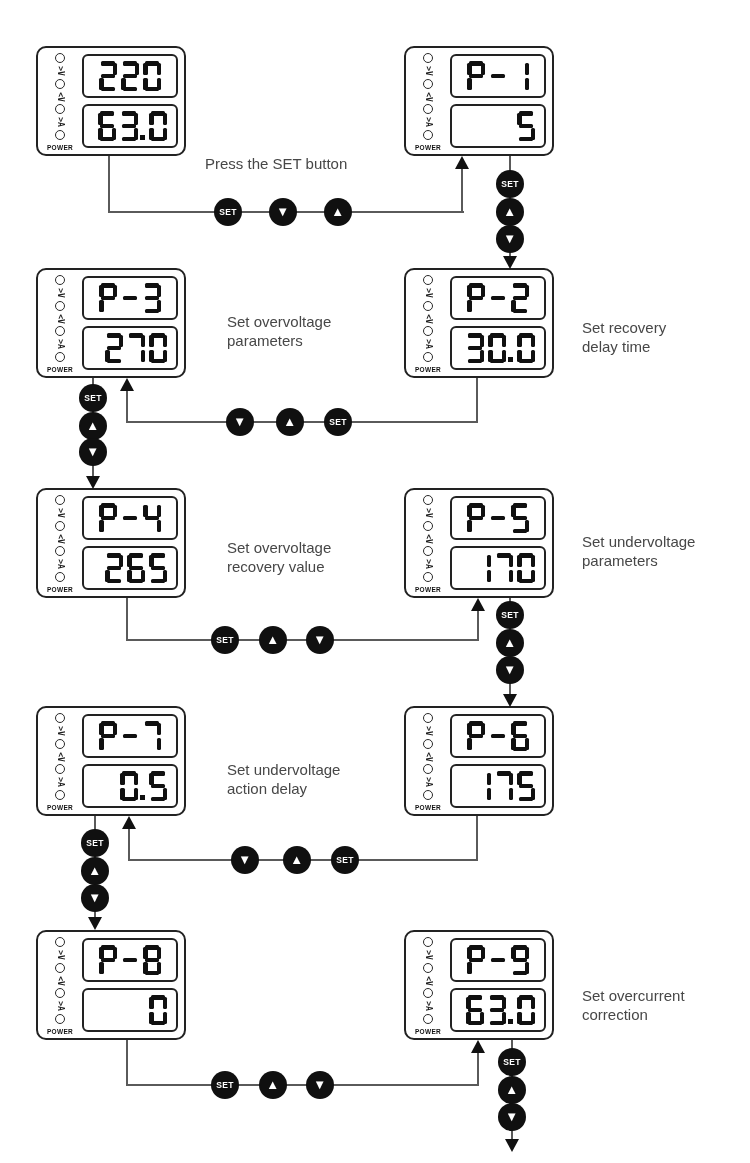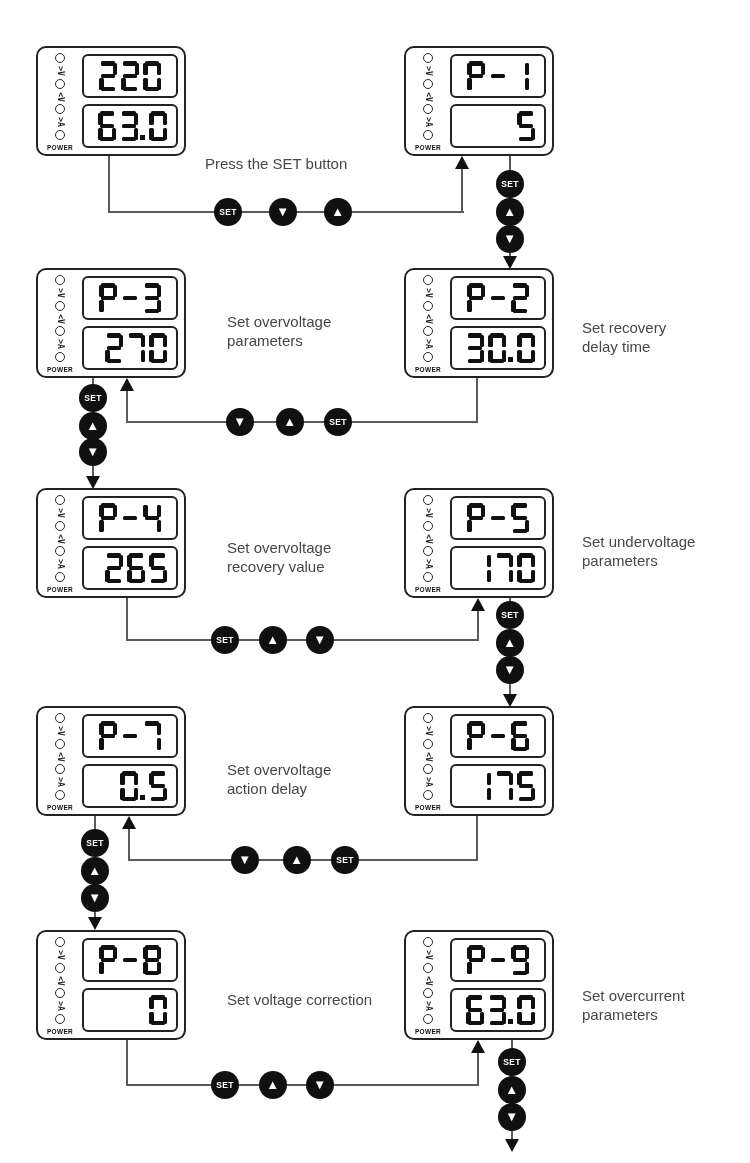--- a/index.html
+++ b/index.html
@@ -571,23 +571,22 @@
           <i class="sg sgf on"></i>
         </span>
       </div>
   </div>
 
   <div class="caption" style="left:205px;top:154px;width:175px">Press the SET button</div>
   <div class="caption" style="left:582px;top:318px;width:105px">Set recovery delay time</div>
   <div class="caption" style="left:227px;top:312px;width:135px">Set overvoltage parameters</div>
   <div class="caption" style="left:227px;top:538px;width:135px">Set overvoltage recovery value</div>
   <div class="caption" style="left:582px;top:532px;width:145px">Set undervoltage parameters</div>
-  <div class="caption" style="left:227px;top:760px;width:135px">Set overvoltage action delay</div>
-  <div class="caption" style="left:227px;top:990px;width:210px">Set voltage correction</div>
-  <div class="caption" style="left:582px;top:986px;width:135px">Set overcurrent parameters</div>
+  <div class="caption" style="left:227px;top:760px;width:135px">Set undervoltage action delay</div>
+  <div class="caption" style="left:582px;top:986px;width:135px">Set overcurrent correction</div>
 
   <div class="ln" style="left:108px;top:156px;width:2px;height:57px"></div>
   <div class="ln" style="left:108px;top:211px;width:356px;height:2px"></div>
   <div class="ln" style="left:461px;top:166px;width:2px;height:46px"></div>
   <div class="arr-up" style="left:455px;top:156px"></div>
   <div class="cbtn" style="left:214px;top:198px">SET</div>
   <div class="cbtn tri" style="left:269px;top:198px">▼</div>
   <div class="cbtn tri" style="left:324px;top:198px">▲</div>
 
   <div class="ln" style="left:509px;top:156px;width:2px;height:100px"></div>

